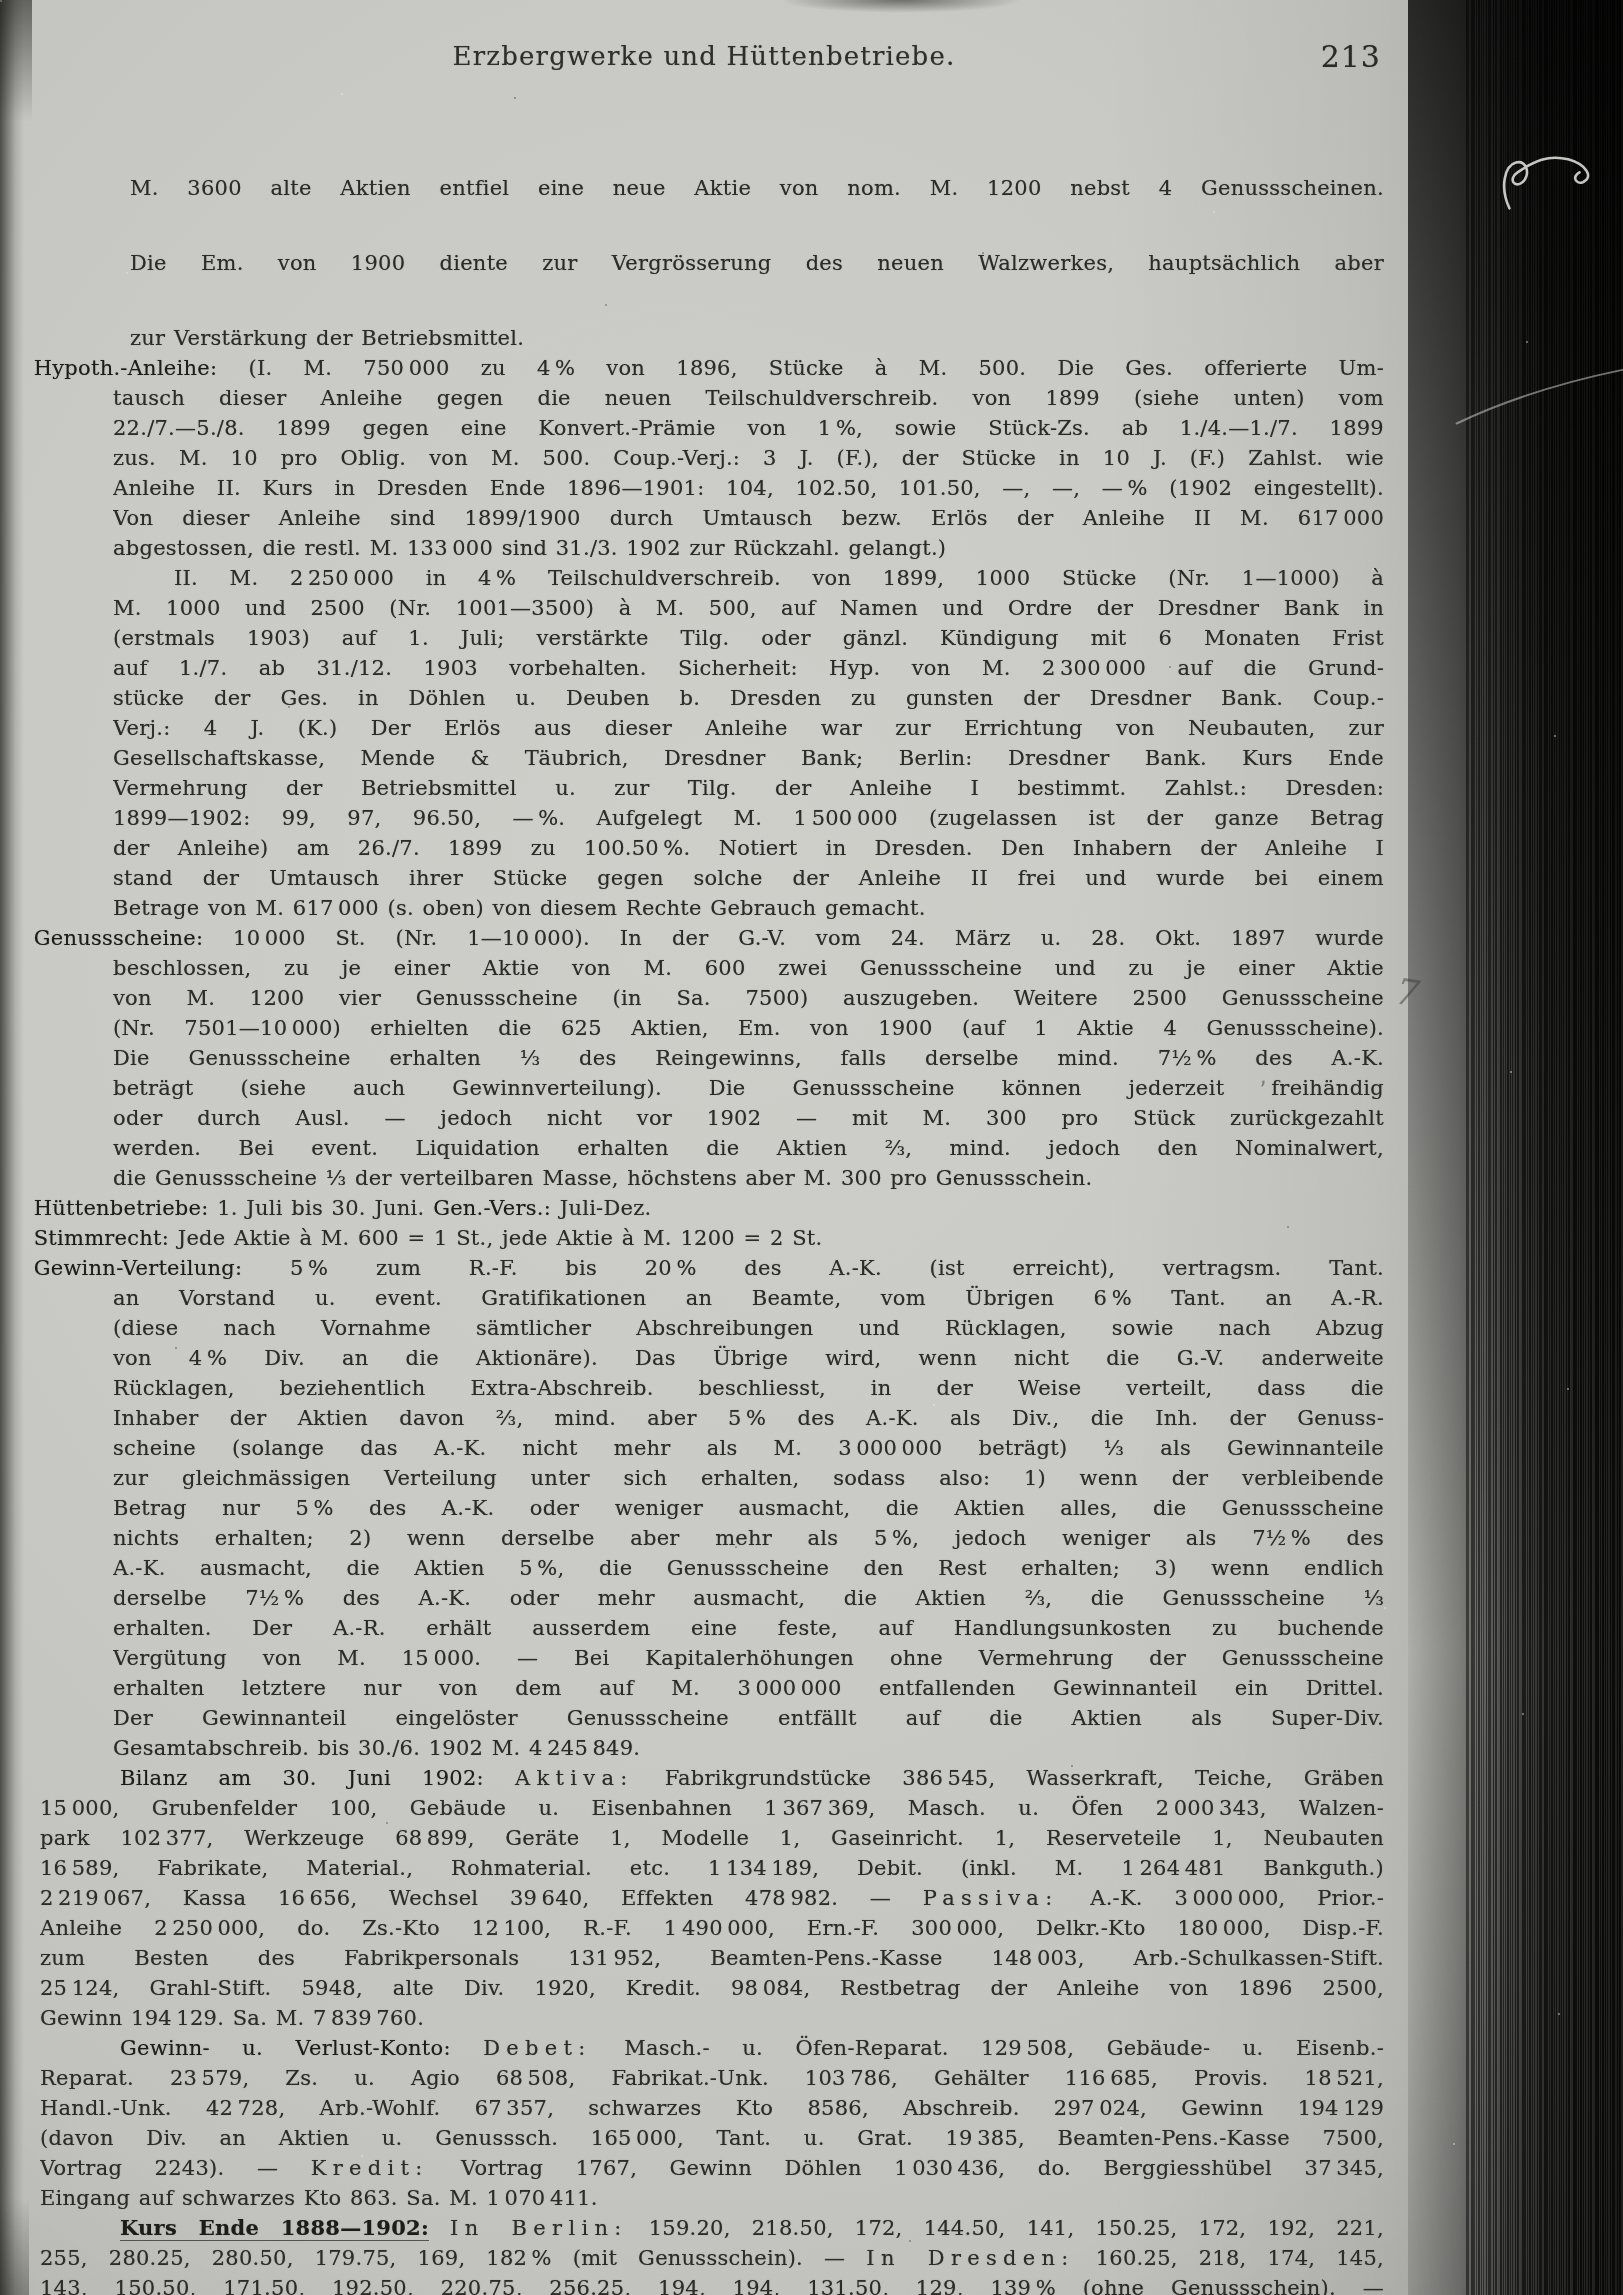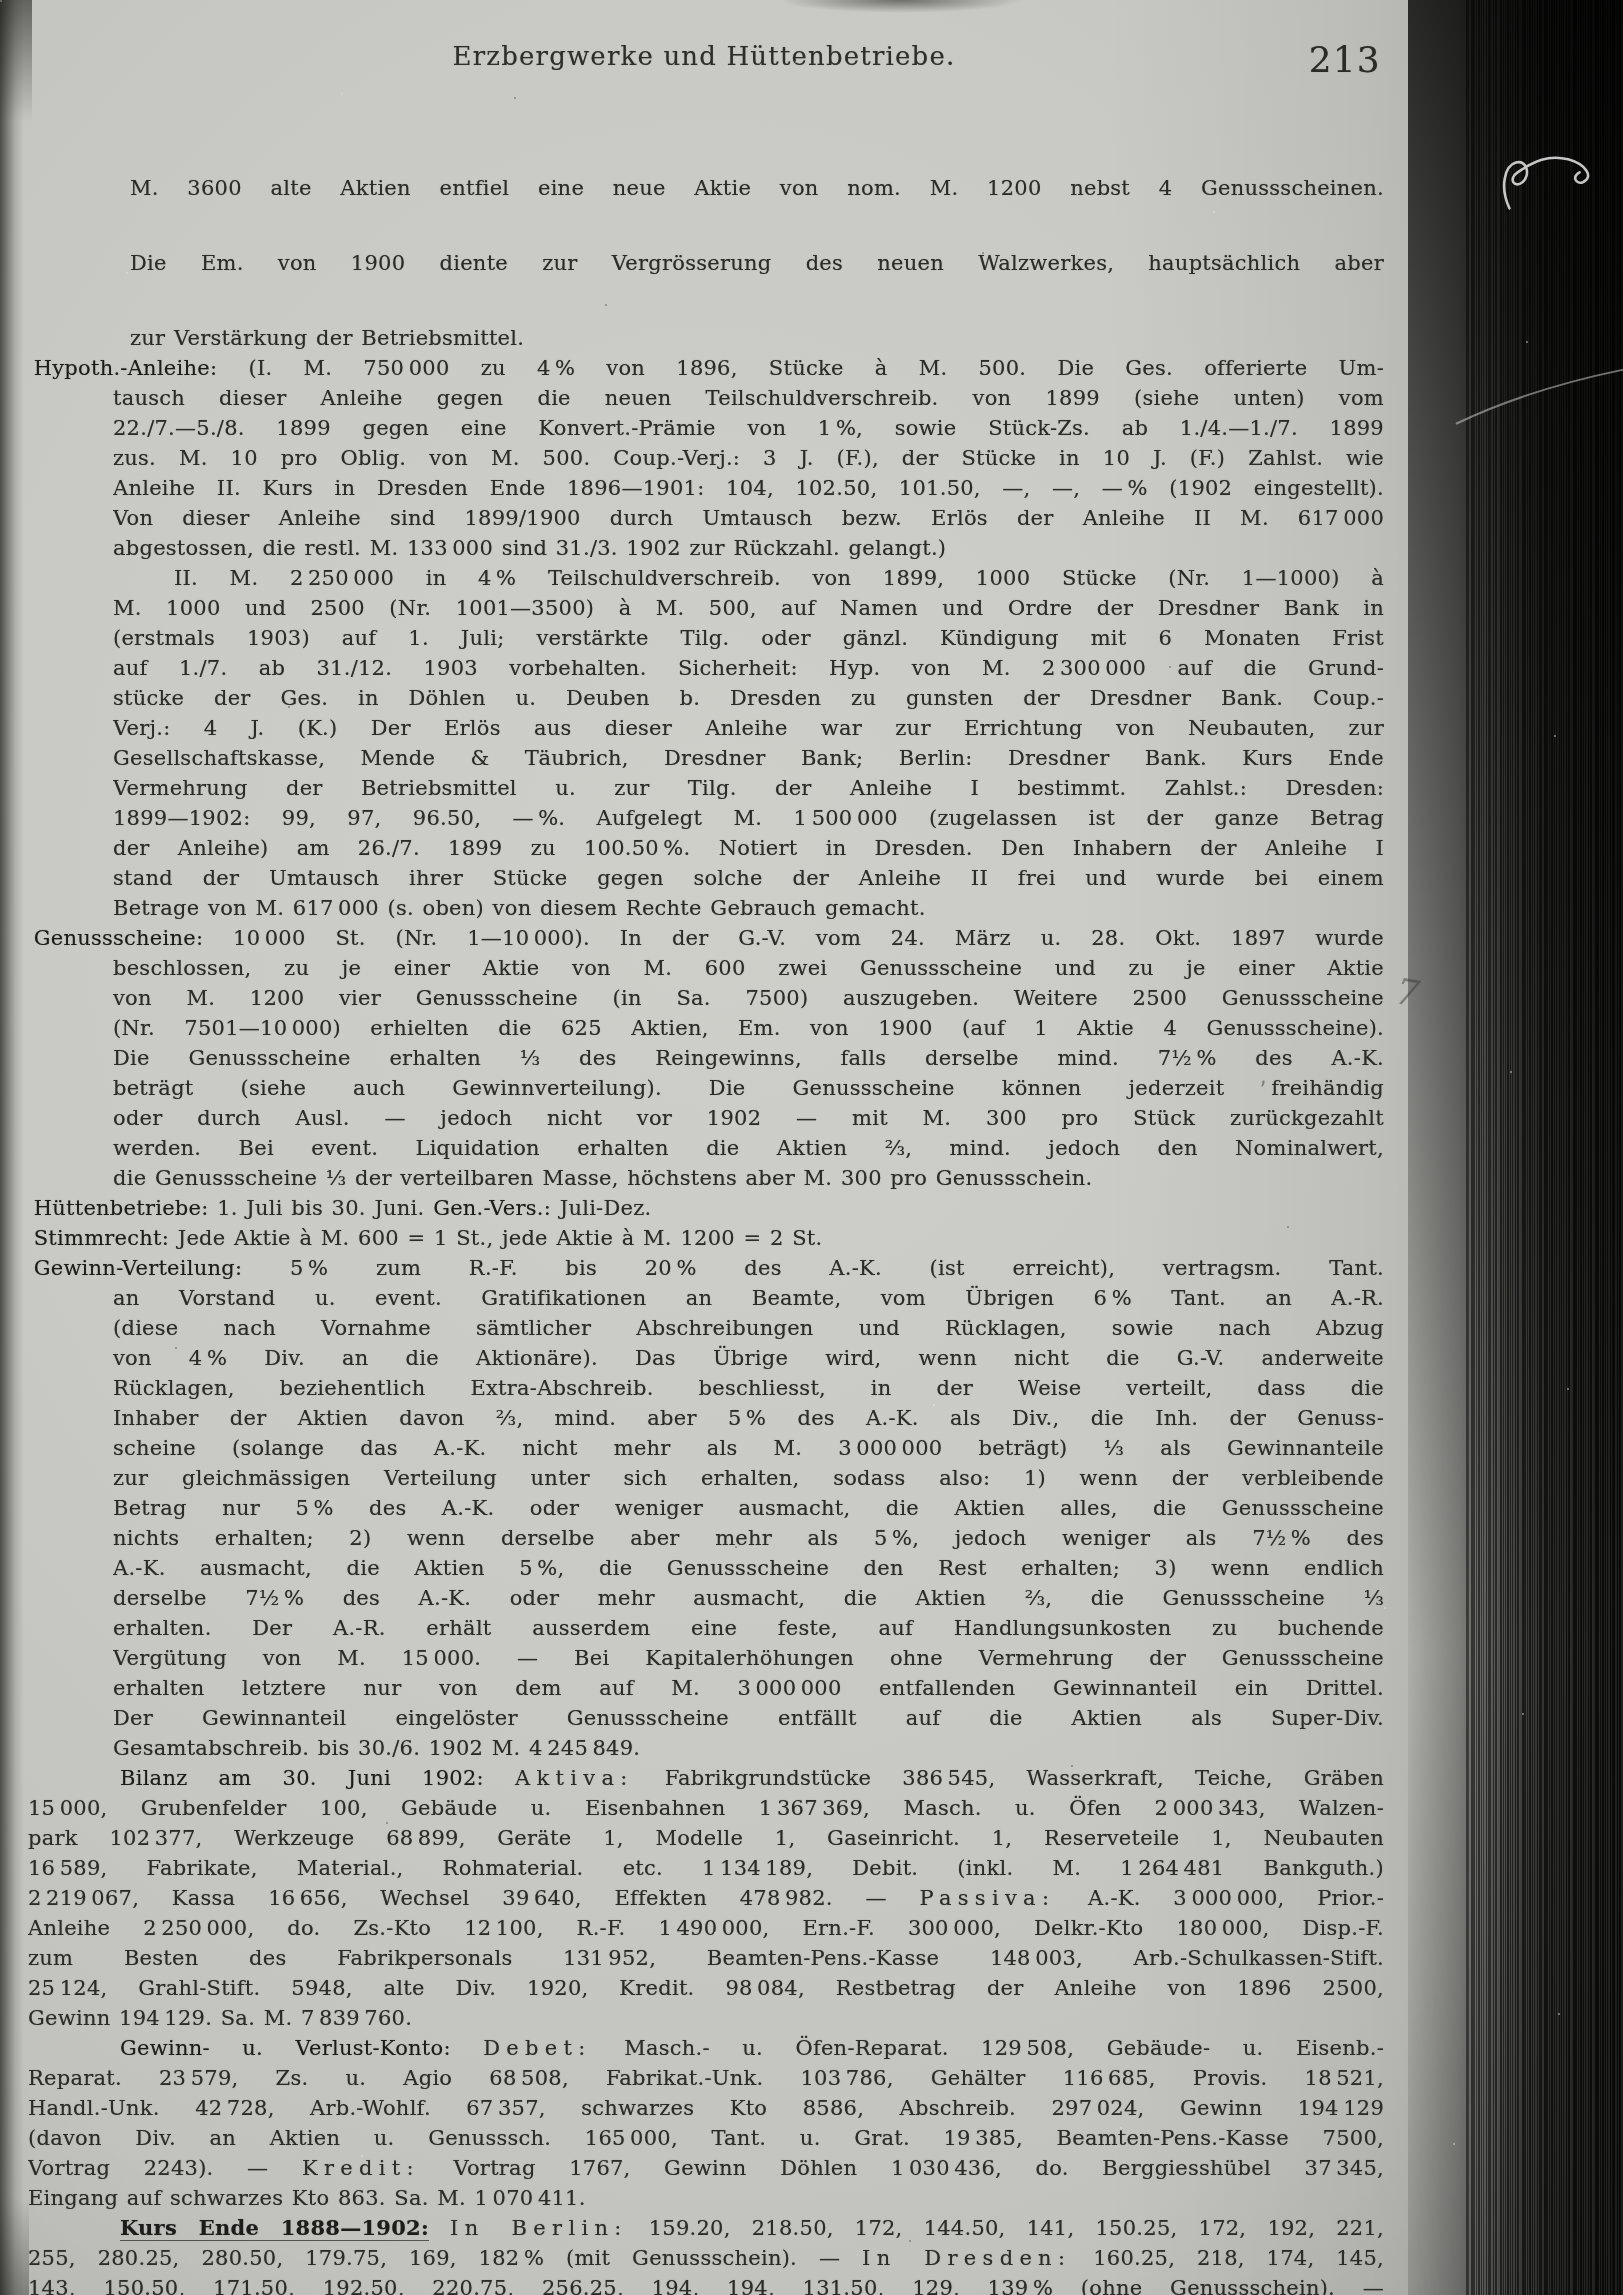--- a/index.html
+++ b/index.html
@@ -45,32 +45,32 @@
       126px 272px #ebebe8, 840px 369px #ebebe8, 1384px 1607px #ebebe8, 361px 2155px #ebebe8;}
   .specks-dark{position:absolute;left:0;top:0;width:2.4px;height:2.4px;border-radius:50%;background:#3e3e3b;opacity:.5;
     box-shadow:514px 97px #3e3e3b, 982px 252px #3e3e3b, 288px 706px #3e3e3b, 1287px 1226px #3e3e3b,
       735px 1546px #3e3e3b, 386px 1822px #3e3e3b, 1071px 1765px #3e3e3b, 175px 1347px #3e3e3b,
       1343px 2252px #3e3e3b, 605px 304px #3e3e3b, 1169px 666px #3e3e3b, 909px 2240px #3e3e3b;}
 
   
   .text-col{position:absolute;left:24px;top:0;width:1360px;height:100%;color:var(--ink,#2b2b28);}
   .page-head{position:absolute;top:41px;left:0;width:100%;height:36px;}
   .head-title{text-align:center;font-size:26px;letter-spacing:.045em;color:#2e2e2b;text-shadow:0 0 0.8px rgba(40,40,38,.45);}
-  .page-num{position:absolute;right:3.2px;top:-1.6px;font-size:36px;letter-spacing:.03em;color:#2a2a27;text-shadow:0 0 0.8px rgba(40,40,38,.45);}
+  .page-num{position:absolute;right:3.2px;top:-1.6px;font-size:30px;letter-spacing:.03em;color:#2a2a27;text-shadow:0 0 0.8px rgba(40,40,38,.45);}
 
   .text-body{position:absolute;top:128px;left:0;width:100%;}
   .line{
     height:30px;line-height:30px;font-size:21px;
     text-align:justify;text-align-last:justify;
     overflow:hidden;white-space:normal;
     word-spacing:.08em;letter-spacing:.012em;
     text-shadow:0 0 0.8px rgba(42,42,40,.5);
   }
   .line.last{text-align-last:left;}
-  .i0{margin-left:4px;}
+  .i0{margin-left:16px;}
   .i1{margin-left:9.7px;}
   .i2{margin-left:89px;}
   .i3{margin-left:150px;}
   .i4{margin-left:96px;}
   .i5{margin-left:106px;margin-top:45px;}
   .b{font-weight:normal;color:var(--ink-bold,#1c1c1a);}
   .sp{letter-spacing:.30em;}
   .u{border-bottom:1.6px solid rgba(45,45,42,.7);}
   .bu{font-weight:bold;color:var(--ink-bold,#1c1c1a);border-bottom:1.6px solid rgba(45,45,42,.75);}
 </style>

